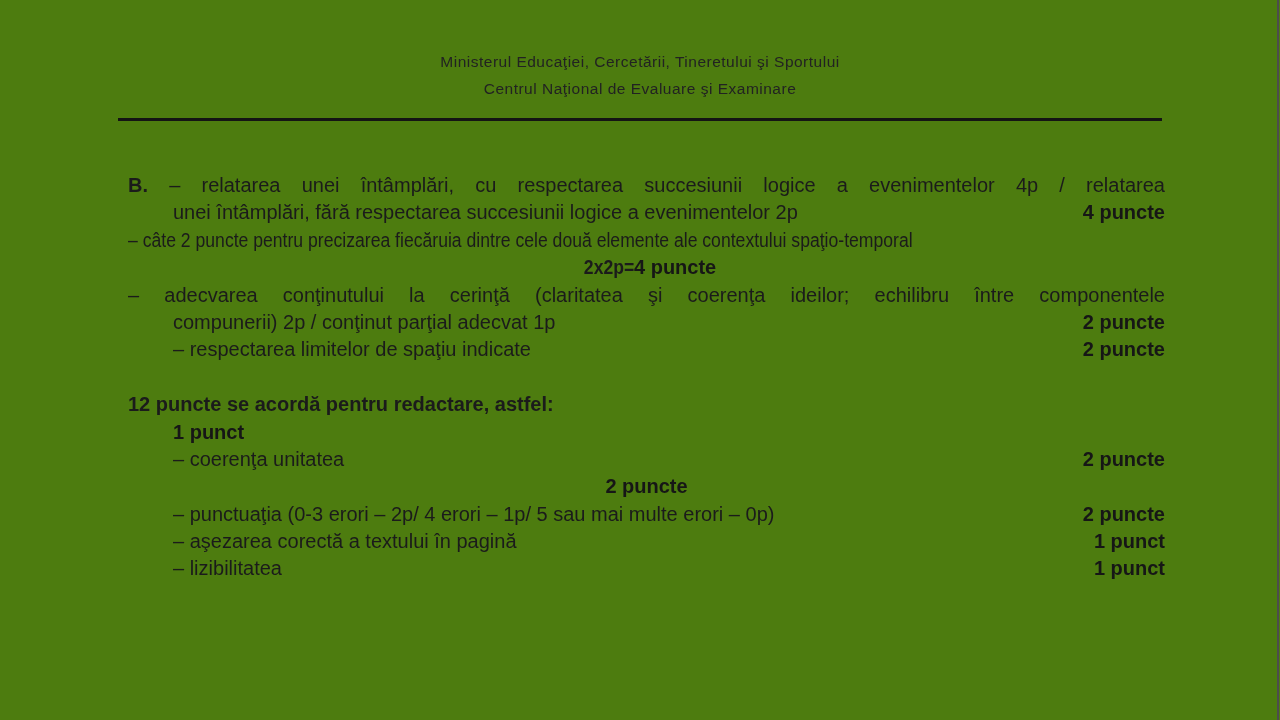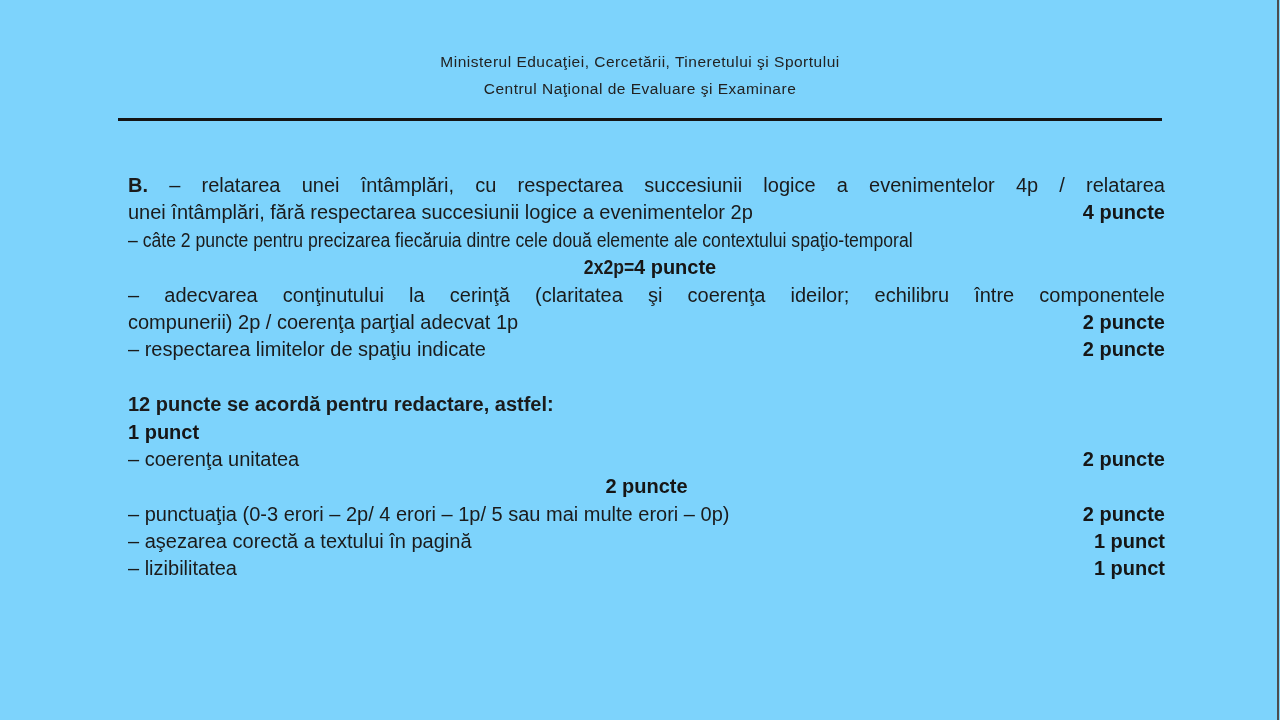--- a/index.html
+++ b/index.html
@@ -1,21 +1,21 @@
 <!DOCTYPE html>
 <html><head>
 <meta charset="utf-8">
 <style>
   * { margin: 0; padding: 0; box-sizing: border-box; }
   html, body { background: #ffffff; }
   .page {
     position: relative;
     width: 1280px;
     height: 720px;
-    background: #7dd3fc;
+    background: #4d7c0f;
     overflow: hidden;
     font-family: "Liberation Sans", "DejaVu Sans", sans-serif;
     color: #1b1b1b;
   }
   
   .hdr-line {
     position: absolute;
     left: 0;
     width: 100%;
     text-align: center;
@@ -36,21 +36,21 @@
   
   .doc-body {
     position: absolute;
     top: 172px;
     left: 128px;
     width: 1037px;
     font-size: 20px;
     line-height: 27.4px;
   }
   .row { height: 27.4px; white-space: nowrap; }
-  .row.flex { display: flex; justify-content: space-between; }
+  .row.flex { display: flex; justify-content: space-between; margin-left: 45px; }
   .row.justify {
     white-space: normal;
     text-align: justify;
     text-align-last: justify;
     height: 27.4px;
     overflow: hidden;
   }
   .row.right { text-align: center; }
   .pts { font-weight: 700; color: #161616; }
   .bold { font-weight: 700; }
@@ -92,21 +92,21 @@
     <div class="row flex">
       <span>unei întâmplări, fără respectarea succesiunii logice a evenimentelor 2p</span>
       <span class="pts">4 puncte</span>
     </div>
 
     <div class="row"><span class="condensed">– câte 2 puncte pentru precizarea fiecăruia dintre cele două elemente ale contextului spaţio-temporal</span></div>
     <div class="row right"><span class="condensed-r">2x2p=</span><span class="pts">4 puncte</span></div>
 
     <div class="row justify"><span>– adecvarea conţinutului la cerinţă (claritatea şi coerenţa ideilor; echilibru între componentele</span></div>
     <div class="row flex">
-      <span>compunerii) 2p / coerenţa parţial adecvat 1p</span>
+      <span>compunerii) 2p / conţinut parţial adecvat 1p</span>
       <span class="pts">2 puncte</span>
     </div>
 
     <div class="row flex">
       <span>– respectarea limitelor de spaţiu indicate</span>
       <span class="pts">2 puncte</span>
     </div>
 
     <div class="spacer"></div>
 

